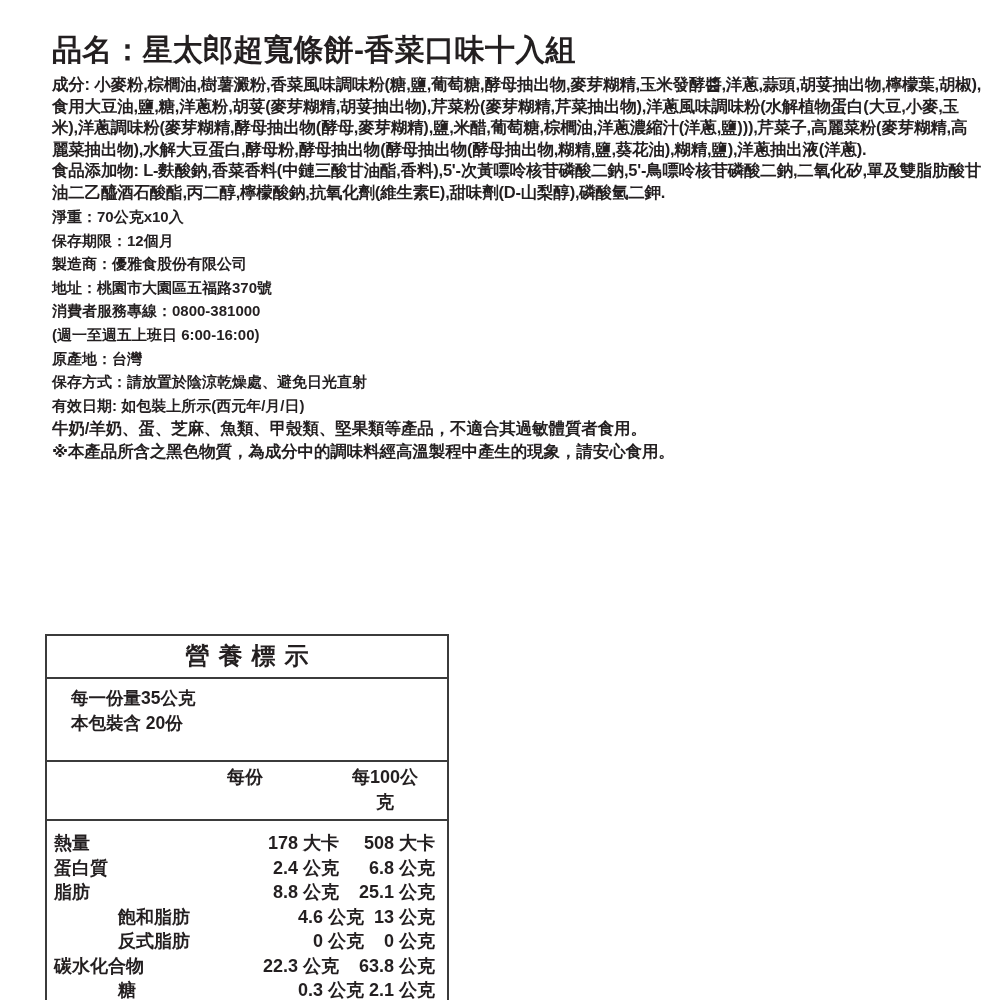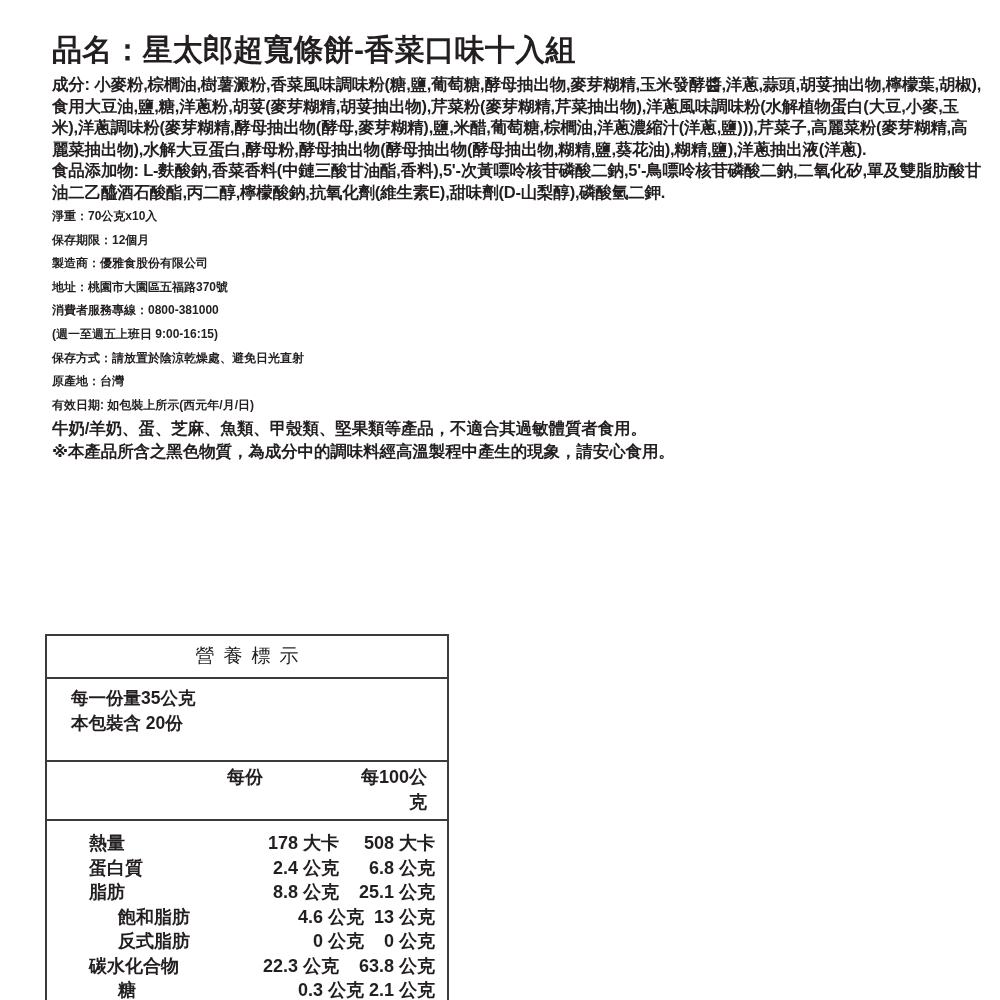--- a/index.html
+++ b/index.html
@@ -43,21 +43,21 @@
   .para {
     font-size: 16.5px;
     line-height: 21.5px;
     font-weight: 600;
     letter-spacing: -0.2px;
     text-align: left;
     word-break: break-all;
   }
 
   .line {
-    font-size: 12px;
+    font-size: 15px;
     line-height: 23.6px;
     font-weight: 600;
     letter-spacing: 0px;
     white-space: nowrap;
   }
 
   .note {
     font-size: 16.5px;
     line-height: 23px;
     font-weight: 700;
@@ -73,22 +73,22 @@
     left: 45px;
     top: 634px;
     width: 404px;
     box-sizing: border-box;
     border: 2.5px solid #3b3b3b;
     background: #fff;
   }
 
   .nut-title {
     text-align: center;
-    font-size: 19px;
-    font-weight: 400;
+    font-size: 24px;
+    font-weight: 700;
     letter-spacing: 9px;
     padding: 6px 0 8px 0;
     padding-left: 9px;
     border-bottom: 2.5px solid #3b3b3b;
     line-height: 27px;
   }
 
   .nut-serving {
     padding: 7px 0 24px 24px;
     border-bottom: 2.5px solid #3b3b3b;
@@ -100,32 +100,32 @@
   .nut-colhead {
     display: flex;
     border-bottom: 2.5px solid #3b3b3b;
     font-size: 18px;
     font-weight: 700;
     line-height: 25px;
     padding: 3px 0 4px 0;
   }
   .nut-colhead .c-name { flex: 0 0 180px; }
   .nut-colhead .c-v1   { flex: 0 0 112px; text-align: left; padding-right: 4px;}
-  .nut-colhead .c-v2   { flex: 1;         text-align: right; padding-right: 20px;}
+  .nut-colhead .c-v2   { flex: 1;         text-align: center; padding-right: 20px;}
 
   .nut-rows {
     padding: 10px 0 14px 0;
   }
   .nut-row {
     display: flex;
     font-size: 18px;
     line-height: 24.5px;
     font-weight: 600;
   }
-  .nut-row .c-name { flex: 0 0 180px; padding-left: 42px; box-sizing: border-box; white-space: nowrap;}
+  .nut-row .c-name { flex: 0 0 180px; padding-left: 7px; box-sizing: border-box; white-space: nowrap;}
   .nut-row .c-name.indent { padding-left: 46px; margin-left: 25px; }
   .nut-row .c-v1   { flex: 0 0 112px; text-align: right; padding-right: 4px;}
   .nut-row .c-v2   { flex: 1;         text-align: right; padding-right: 12px;}
 </style>
 </head>
 <body>
 
 <div id="page">
 
   <div class="info-block">
@@ -137,23 +137,23 @@
     <div class="para">食品添加物: L-麩酸鈉,香菜香料(中鏈三酸甘油酯,香料),5'-次黃嘌呤核苷磷酸二鈉,5'-鳥嘌呤核苷磷酸二鈉,二氧化矽,單及雙脂肪酸甘油二乙醯酒石酸酯,丙二醇,檸檬酸鈉,抗氧化劑(維生素E),甜味劑(D-山梨醇),磷酸氫二鉀.</div>
 
     <div class="spacer-2"></div>
 
     <div>
       <div class="line">淨重：70公克x10入</div>
       <div class="line">保存期限：12個月</div>
       <div class="line">製造商：優雅食股份有限公司</div>
       <div class="line">地址：桃園市大園區五福路370號</div>
       <div class="line">消費者服務專線：0800-381000</div>
-      <div class="line">(週一至週五上班日 9:00-16:15)</div>
+      <div class="line">(週一至週五上班日 6:00-16:00)</div>
+      <div class="line">原產地：台灣</div>
       <div class="line">保存方式：請放置於陰涼乾燥處、避免日光直射</div>
-      <div class="line">原產地：台灣</div>
       <div class="line">有效日期: 如包裝上所示(西元年/月/日)</div>
     </div>
 
     <div>
       <div class="note">牛奶/羊奶、蛋、芝麻、魚類、甲殼類、堅果類等產品，不適合其過敏體質者食用。</div>
       <div class="note">※本產品所含之黑色物質，為成分中的調味料經高溫製程中產生的現象，請安心食用。</div>
     </div>
 
   </div>
 

